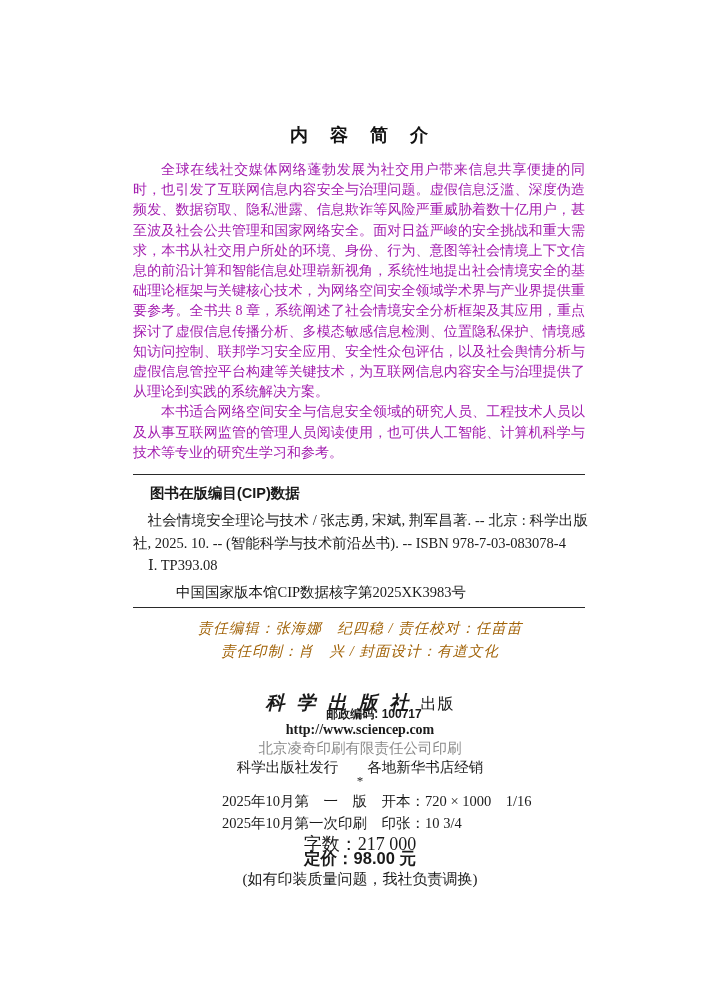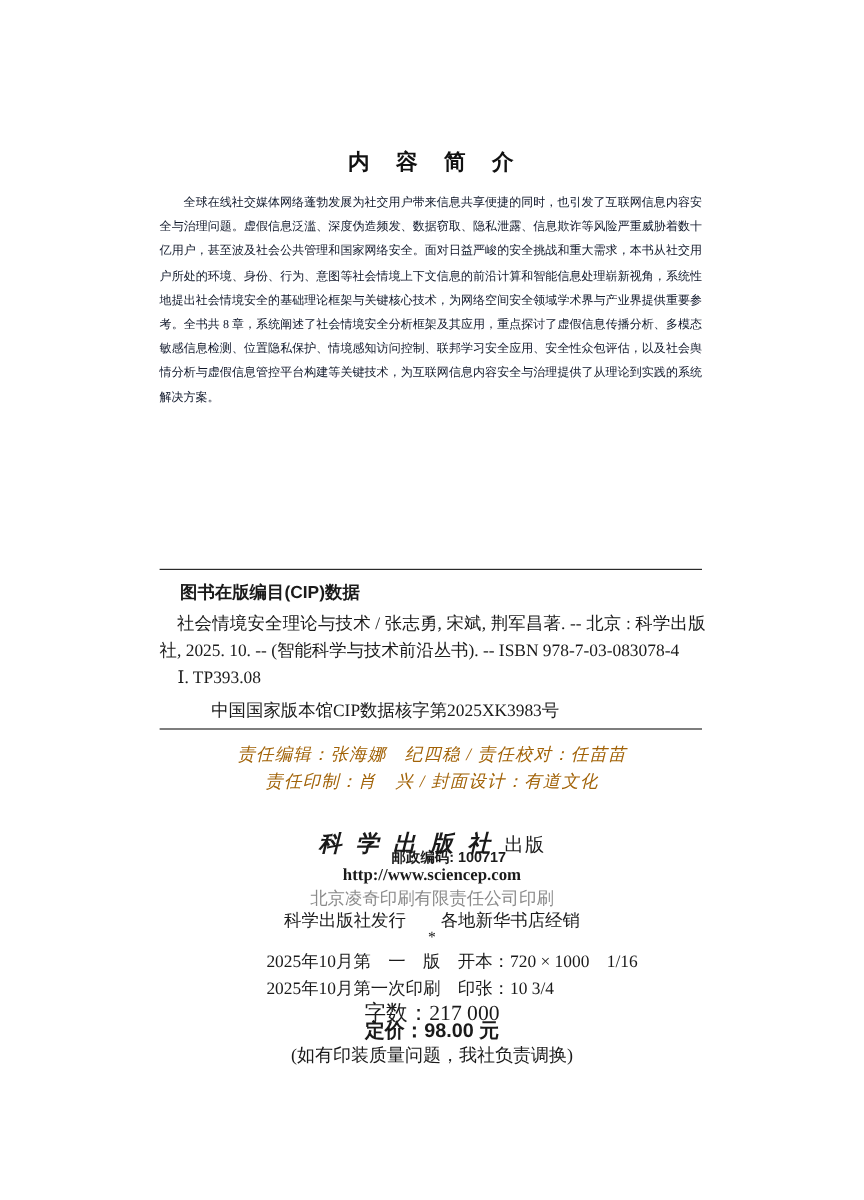--- a/index.html
+++ b/index.html
@@ -22,25 +22,25 @@
     font-family: "Liberation Sans", "DejaVu Sans", sans-serif;
     font-weight: bold;
     font-size: 18px;
     letter-spacing: 2px;
     color: #111;
   }
   .intro-body {
     position: absolute;
     left: 133px; top: 160px;
     width: 452px;
-    font-size: 10px;
+    font-size: 14px;
     line-height: 20.2px;
     text-align: justify;
     text-justify: inter-ideograph;
-    color: #0f172a;
+    color: #a21caf;
   }
   .intro-body p { text-indent: 2em; }
 
   .rule {
     position: absolute;
     left: 133px;
     width: 452px;
     height: 0;
     border-top: 1.5px solid #2a2a2a;
   }
@@ -153,20 +153,21 @@
 </style>
 </head>
 <body>
 
 <div class="page">
 
   <h1 class="intro-title">内　容　简　介</h1>
 
   <div class="intro-body">
     <p>全球在线社交媒体网络蓬勃发展为社交用户带来信息共享便捷的同时，也引发了互联网信息内容安全与治理问题。虚假信息泛滥、深度伪造频发、数据窃取、隐私泄露、信息欺诈等风险严重威胁着数十亿用户，甚至波及社会公共管理和国家网络安全。面对日益严峻的安全挑战和重大需求，本书从社交用户所处的环境、身份、行为、意图等社会情境上下文信息的前沿计算和智能信息处理崭新视角，系统性地提出社会情境安全的基础理论框架与关键核心技术，为网络空间安全领域学术界与产业界提供重要参考。全书共 8 章，系统阐述了社会情境安全分析框架及其应用，重点探讨了虚假信息传播分析、多模态敏感信息检测、位置隐私保护、情境感知访问控制、联邦学习安全应用、安全性众包评估，以及社会舆情分析与虚假信息管控平台构建等关键技术，为互联网信息内容安全与治理提供了从理论到实践的系统解决方案。</p>
+    <p>本书适合网络空间安全与信息安全领域的研究人员、工程技术人员以及从事互联网监管的管理人员阅读使用，也可供人工智能、计算机科学与技术等专业的研究生学习和参考。</p>
   </div>
 
   <div class="rule rule-top"></div>
 
   <div class="cip-heading">图书在版编目(CIP)数据</div>
 
   <p class="cip-record">社会情境安全理论与技术 / 张志勇, 宋斌, 荆军昌著. -- 北京 : 科学出版社, 2025. 10. -- (智能科学与技术前沿丛书). -- ISBN 978-7-03-083078-4</p>
 
   <div class="cip-class">Ⅰ. TP393.08</div>
 

